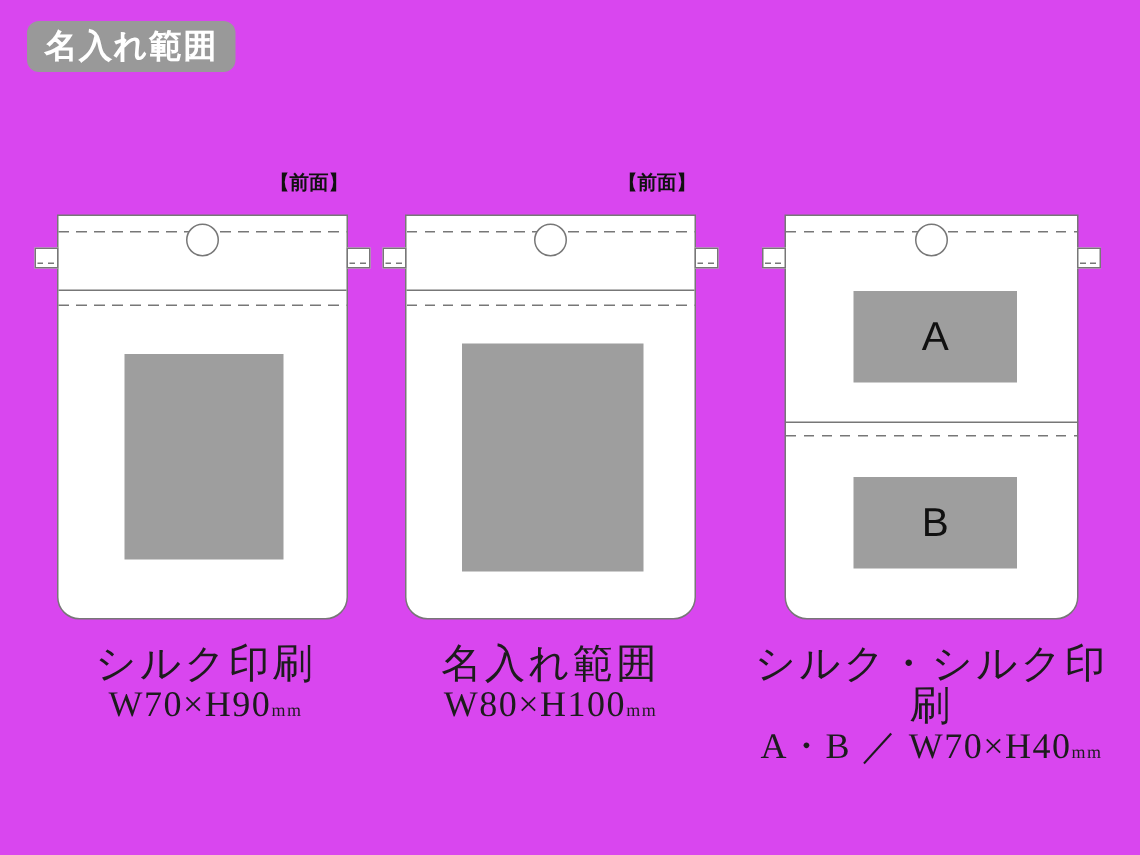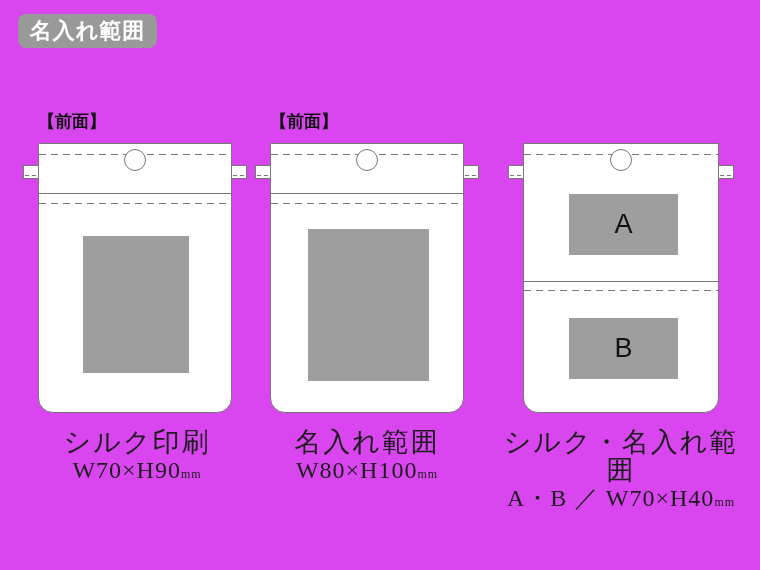--- a/index.html
+++ b/index.html
@@ -26,24 +26,24 @@
     font-weight: bold;
     letter-spacing: 1px;
     display: flex; align-items: center; justify-content: center;
   }
 
   
   .face-label {
     position: absolute;
     top: 110px;
     height: 24px;
-    font-size: 17px;
+    font-size: 13px;
     font-weight: bold;
     color: #111111;
-    text-align: left;
+    text-align: right;
     line-height: 24px;
   }
   .face-label.b1 { left: 38px;  width: 194px; }
   .face-label.b2 { left: 270px; width: 194px; }
   .face-label.b3 { left: 523px; width: 196px; }
 
   
   .bag {
     position: absolute;
     top: 143px;
@@ -184,17 +184,17 @@
 
   <div class="caption c1">
     <div class="method">シルク印刷</div>
     <div class="dims"><span>W70×H90</span><span class="unit">mm</span></div>
   </div>
   <div class="caption c2">
     <div class="method">名入れ範囲</div>
     <div class="dims"><span>W80×H100</span><span class="unit">mm</span></div>
   </div>
   <div class="caption c3">
-    <div class="method">シルク・名入れ範囲</div>
+    <div class="method">シルク・シルク印刷</div>
     <div class="dims"><span>A・B ／ W70×H40</span><span class="unit">mm</span></div>
   </div>
 
 </div>
 
 </body></html>

